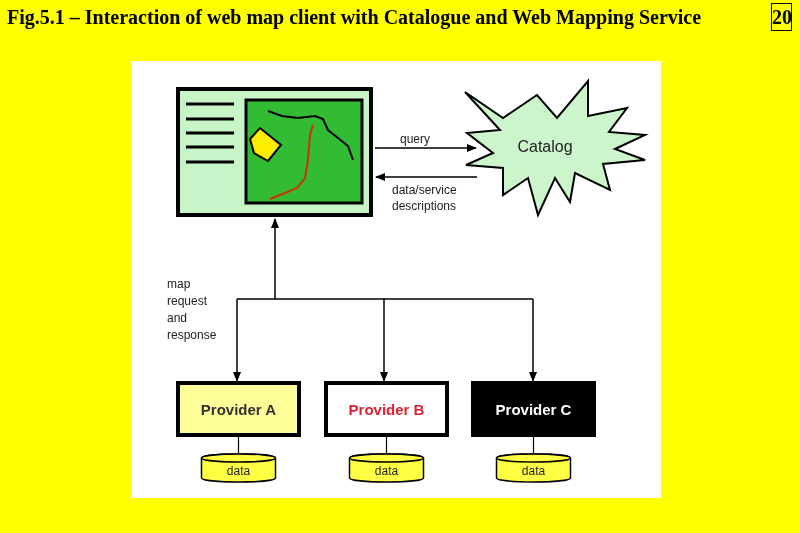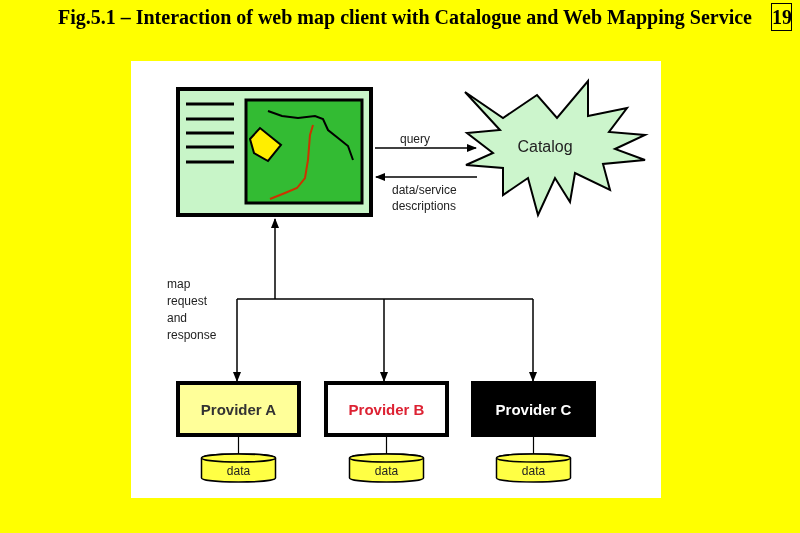--- a/index.html
+++ b/index.html
@@ -3,40 +3,40 @@
 <meta charset="utf-8">
 <style>
   html, body { margin: 0; padding: 0; }
   body {
     width: 800px; height: 533px; background: #ffff00; position: relative; overflow: hidden;
     font-family: "Liberation Sans", sans-serif;
   }
   .title {
     position: absolute; left: 7px; top: 6px; width: 745px;
     font-family: "Liberation Serif", serif; font-weight: bold;
-    font-size: 20px; line-height: 23px; color: #000; text-align: right;
+    font-size: 20px; line-height: 23px; color: #000;
   }
   .page-num {
     position: absolute; left: 771px; top: 3px; width: 21px; height: 28px;
     border: 1.5px solid #000; box-sizing: border-box;
     font-family: "Liberation Serif", serif; font-weight: bold;
     font-size: 20px; line-height: 26px; text-align: center; color: #000;
   }
   .panel {
     position: absolute; left: 131px; top: 61px; width: 530px; height: 437px;
     background: #ffffff;
   }
   svg { position: absolute; left: 0; top: 0; }
   .lbl { font-family: "Liberation Sans", sans-serif; fill: #222; }
 </style>
 </head>
 <body>
 
 <div class="title">Fig.5.1 – Interaction of web map client with Catalogue and Web Mapping Service</div>
-<div class="page-num">19</div>
+<div class="page-num">20</div>
 
 <div class="panel"></div>
 
 <svg width="800" height="533" viewBox="0 0 800 533">
   <defs>
     <marker id="ah" markerWidth="10" markerHeight="10" refX="9" refY="5" orient="auto" markerUnits="userSpaceOnUse">
       <path d="M0,1 L10,5 L0,9 z" fill="#000"></path>
     </marker>
   </defs>
 

